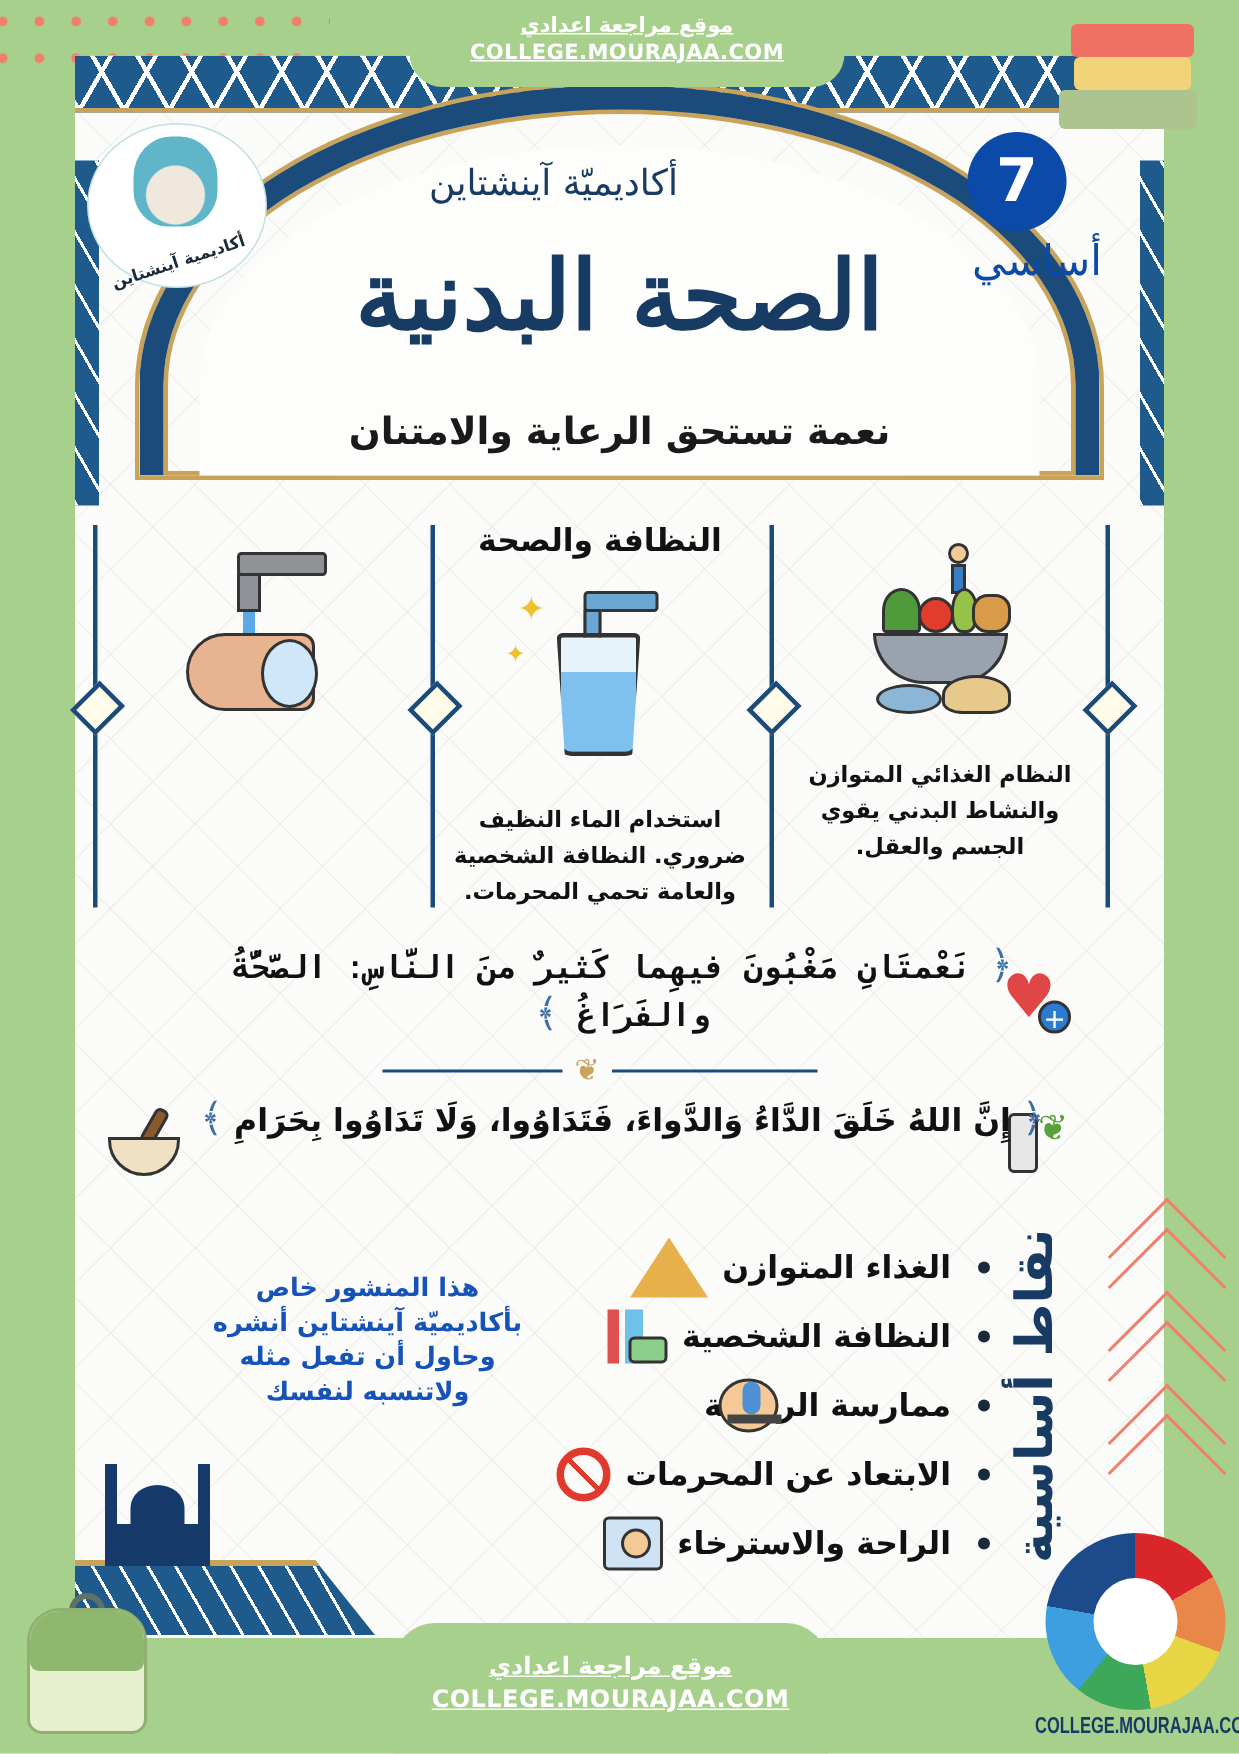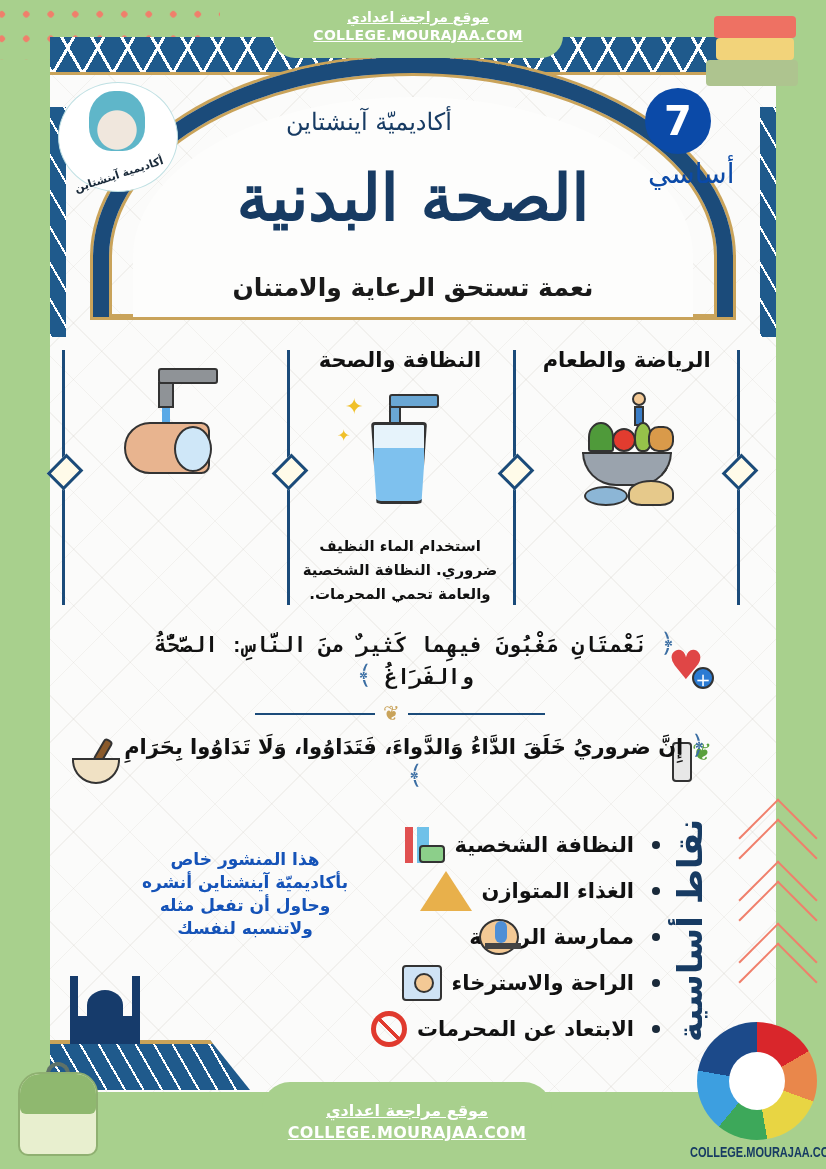--- a/index.html
+++ b/index.html
@@ -288,32 +288,32 @@
 <div class="main-title">الصحة البدنية</div>
 <div class="subtitle">نعمة تستحق الرعاية والامتنان</div>
 
 <div class="divider" style="left:287px"></div>
 <div class="divider" style="left:513px"></div>
 <div class="divider" style="left:62px"></div>
 <div class="divider" style="left:737px"></div>
 
 <div class="columns">
   <div class="col">
-    <div class="col-title">الرياضة والطعام</div>
     <div class="col-icon">
       <div class="runner"></div>
         <div class="runner-body"></div>
       <div class="veg1"></div>
         <div class="veg2"></div>
         <div class="veg3"></div>
         <div class="bread"></div>
       <div class="bowl"></div>
         <div class="fish"></div>
         <div class="grain"></div>
     </div>
+    <div class="col-text">النظام الغذائي المتوازن والنشاط البدني يقوي الجسم والعقل.</div>
   </div>
   <div class="col">
     <div class="col-title">النظافة والصحة</div>
     <div class="col-icon">
       <span class="sparkle" style="left:0;top:2px">✦</span>
       <span class="sparkle" style="left:-8px;top:34px;font-size:16px">✦</span>
       <div class="tap"></div>
         <div class="tap-pipe"></div>
       <div class="glass"></div>
     </div>
@@ -341,55 +341,55 @@
 </div>
 
 <div class="ornament"></div>
 
 <div class="bottle-icon">
   <div class="b"></div>
     <span class="l">❦</span>
 </div>
 <div class="hadith hadith-2">
   <span class="bracket">﴿</span>
-  <span>إِنَّ ضروريُ خَلَقَ الدَّاءُ وَالدَّواءَ، فَتَدَاوُوا، وَلَا تَدَاوُوا بِحَرَامِ</span>
+  <span>إِنَّ اللهُ خَلَقَ الدَّاءُ وَالدَّواءَ، فَتَدَاوُوا، وَلَا تَدَاوُوا بِحَرَامِ</span>
   <span class="bracket">﴾</span>
 </div>
 <div class="mortar-icon">
   <div class="p"></div>
     <div class="m"></div>
 </div>
 
 <div class="key-points-title">نقاط أساسية</div>
 
 <ul class="key-points">
+  <li class="key-point">
+    <span class="kp-bullet"></span>
+    <span class="kp-label">الغذاء المتوازن</span>
+    <span class="kp-icon pyramid"></span>
+  </li>
   <li class="key-point">
     <span class="kp-bullet"></span>
     <span class="kp-label">النظافة الشخصية</span>
     <span class="kp-icon tooth"></span>
-  </li>
-  <li class="key-point">
-    <span class="kp-bullet"></span>
-    <span class="kp-label">الغذاء المتوازن</span>
-    <span class="kp-icon pyramid"></span>
   </li>
   <li class="key-point">
     <span class="kp-bullet"></span>
     <span class="kp-label">ممارسة الرياضة</span>
     <span class="kp-icon runner"></span>
   </li>
   <li class="key-point">
     <span class="kp-bullet"></span>
-    <span class="kp-label">الراحة والاسترخاء</span>
-    <span class="kp-icon sleep"></span>
+    <span class="kp-label">الابتعاد عن المحرمات</span>
+    <span class="kp-icon forbidden"></span>
   </li>
   <li class="key-point">
     <span class="kp-bullet"></span>
-    <span class="kp-label">الابتعاد عن المحرمات</span>
-    <span class="kp-icon forbidden"></span>
+    <span class="kp-label">الراحة والاسترخاء</span>
+    <span class="kp-icon sleep"></span>
   </li>
 </ul>
 
 <div class="notice">هذا المنشور خاص بأكاديميّة آينشتاين أنشره وحاول أن تفعل مثله ولاتنسبه لنفسك</div>
 
 <div class="frame-corner"></div>
 <div class="mosque">
   <div class="min1"></div>
     <div class="min2"></div>
     <div class="dome"></div>

